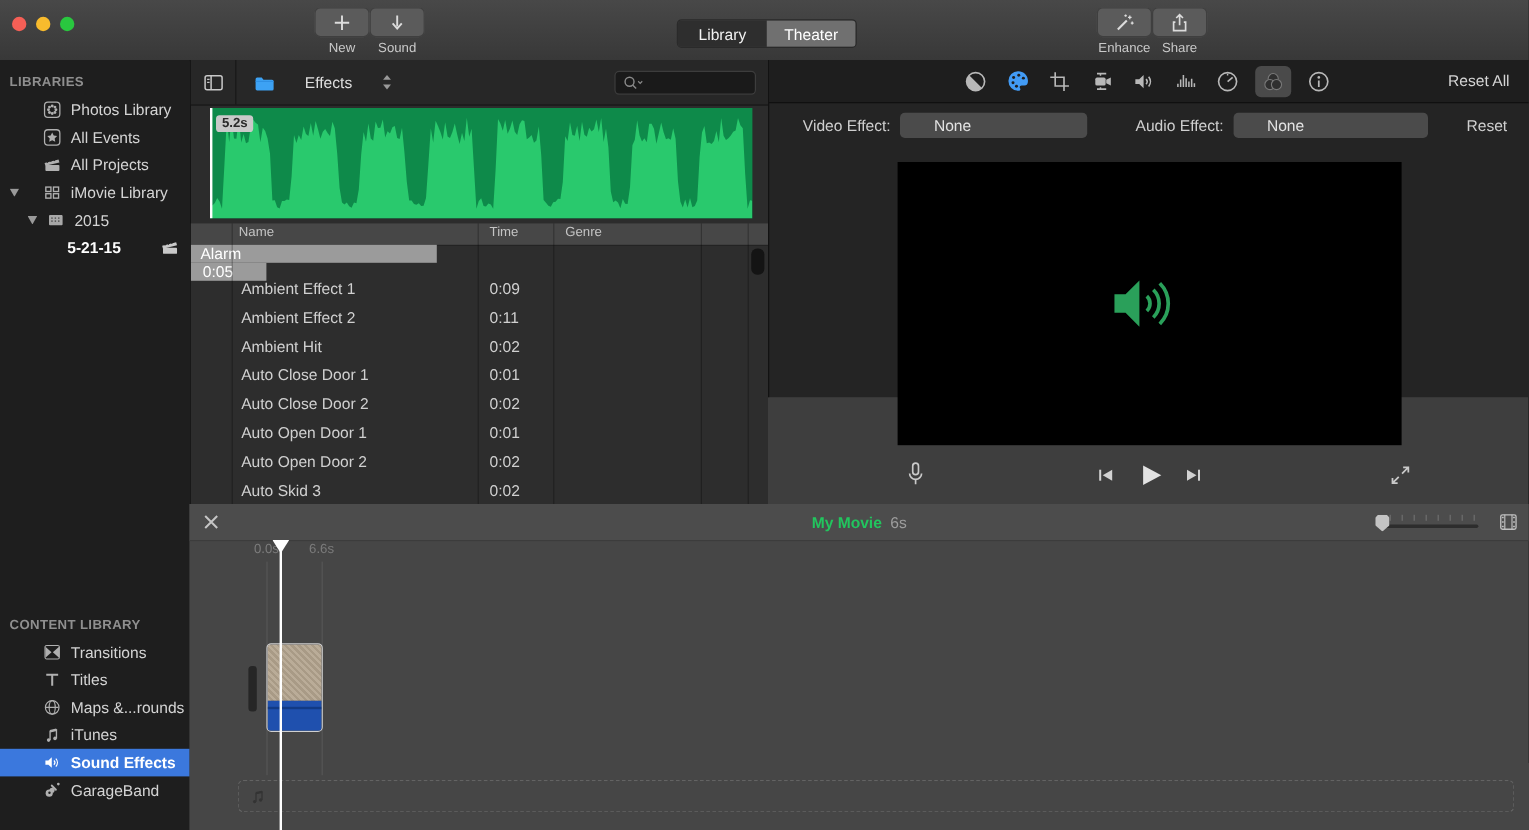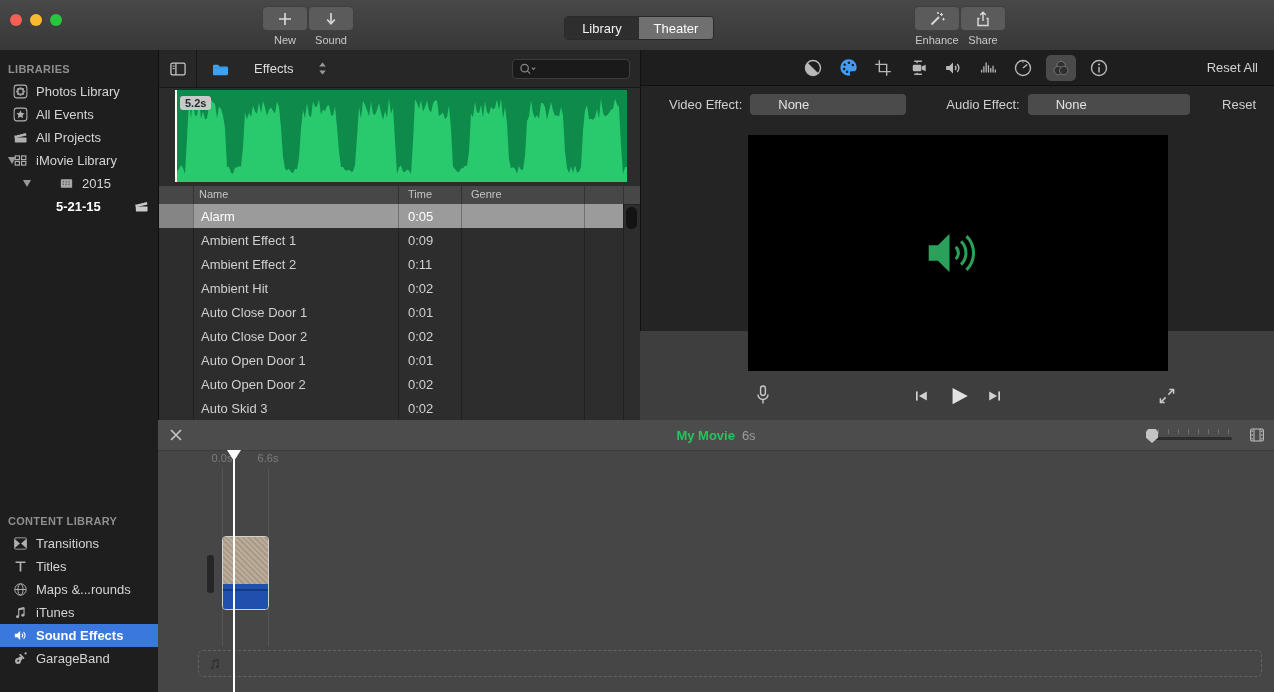--- a/index.html
+++ b/index.html
@@ -18,21 +18,21 @@
             align-items:center;justify-content:center;box-shadow:inset 0 0 0 1px rgba(0,0,0,.3);}
   .btn-label{font-size:11px;color:#c9c9c9;margin-top:3px;}
   .segment{position:absolute;left:564px;top:16px;display:flex;border-radius:4px;overflow:hidden;
            border:1px solid #2a2a2a;height:22px;}
   .seg{width:74px;display:flex;align-items:center;justify-content:center;font-size:13px;color:#fff;background:#707070;}
   .seg.active{background:#2e2e2e;color:#f2f2f2;}
 
   
   .sidebar{position:absolute;left:0;top:50px;bottom:0;width:158px;background:#1e1e1e;}
   .side-header{padding:13px 0 5px 8px;font-size:11px;font-weight:bold;color:#8f8f8f;letter-spacing:.3px;}
-  .side-item{height:23px;display:flex;align-items:center;font-size:13px;color:#d4d4d4;padding-left:12px;position:relative;}
+  .side-item{height:23px;display:flex;align-items:center;font-size:13px;color:#d4d4d4;padding-left:35px;position:relative;}
   .side-item .lbl{white-space:nowrap;}
   .side-item.selected{background:#3b78dd;color:#fff;font-weight:bold;}
   .icon16{width:17px;height:17px;margin-right:7px;flex:none;}
   .disc{position:absolute;width:8px;height:7px;background:#9a9a9a;clip-path:polygon(0 0,100% 0,50% 100%);}
   .content-section{position:absolute;top:452px;left:0;right:0;}
 
   
   .browser{position:absolute;left:158px;top:50px;width:482px;height:370px;background:#2c2c2c;border-left:1px solid #0e0e0e;box-sizing:border-box;}
   .browser-top{position:absolute;top:0;left:0;right:0;height:37px;background:#272727;border-bottom:1px solid #181818;display:flex;align-items:center;}
   .pane-toggle{width:37px;height:37px;display:flex;align-items:center;justify-content:center;border-right:1px solid #181818;}
@@ -49,21 +49,21 @@
            font-size:11px;color:#c4c4c4;}
   .fx-head span{position:absolute;top:2px;}
   .fx-rows{position:absolute;top:18px;left:0;right:0;bottom:0;}
   .fx-row{height:24px;display:flex;font-size:13px;color:#d0d0d0;align-items:stretch;}
   .fx-row .cell{display:flex;align-items:center;}
   .c-gutter{width:34px;}
   .c-name{width:205px;padding-left:8px;box-sizing:border-box;}
   .c-time{width:63px;padding-left:10px;box-sizing:border-box;}
   .c-genre{width:123px;padding-left:10px;box-sizing:border-box;}
   .c-extra{width:39px;}
-  .fx-row.selected{color:#fff;}
+  .fx-row.selected{color:#fff;flex-direction:column;}
   .fx-row.selected .cell{background:#9b9b9b;}
   .fx-row.selected .c-gutter{background:#858585;}
   .vline{position:absolute;top:0;bottom:0;width:1px;background:rgba(0,0,0,.28);z-index:3;}
   .fx-scrollthumb{position:absolute;right:3px;top:21px;width:11px;height:22px;background:#141414;border-radius:5px;z-index:4;}
 
   
   .inspector{position:absolute;left:640px;top:50px;right:0;height:281px;background:#242424;border-left:1px solid #121212;box-sizing:border-box;}
   .tools{position:absolute;top:0;left:0;right:0;height:35px;background:#1e1e1e;border-bottom:1px solid #101010;display:flex;align-items:center;}
   .tool-strip{display:flex;gap:11px;margin-left:160px;align-items:center;}
   .tool{width:24px;height:24px;display:flex;align-items:center;justify-content:center;}
@@ -225,21 +225,21 @@
               <rect x="4.5" y="5.5" width="6" height="5.2"></rect>
               <rect x="13.5" y="5.5" width="6" height="5.2"></rect>
               <rect x="4.5" y="13.3" width="6" height="5.2"></rect>
               <rect x="13.5" y="13.3" width="6" height="5.2"></rect>
             </g>
           </svg>
       </span>
         <span class="lbl">iMovie Library</span>
     </div>
 
-    <div class="side-item" style="padding-left:58px">
+    <div class="side-item" style="padding-left:38px">
       <span class="disc" style="left:23px"></span>
       <span class="icon16">
         <svg width="17" height="17" viewBox="0 0 24 24">
             <rect x="4" y="6" width="16" height="12" rx="1.2" fill="#a8a8a8"></rect>
             <g fill="#555">
               <circle cx="7.5" cy="9.5" r="1"></circle>
               <circle cx="11.5" cy="9.5" r="1"></circle>
               <circle cx="15.5" cy="9.5" r="1"></circle>
               <circle cx="7.5" cy="13" r="1"></circle>
               <circle cx="11.5" cy="13" r="1"></circle>

